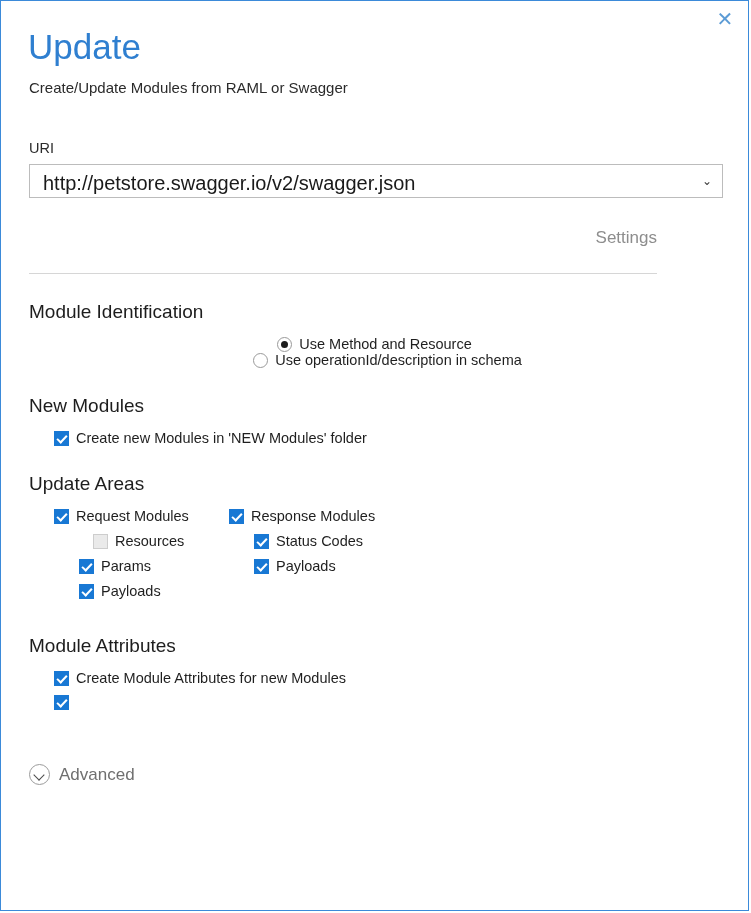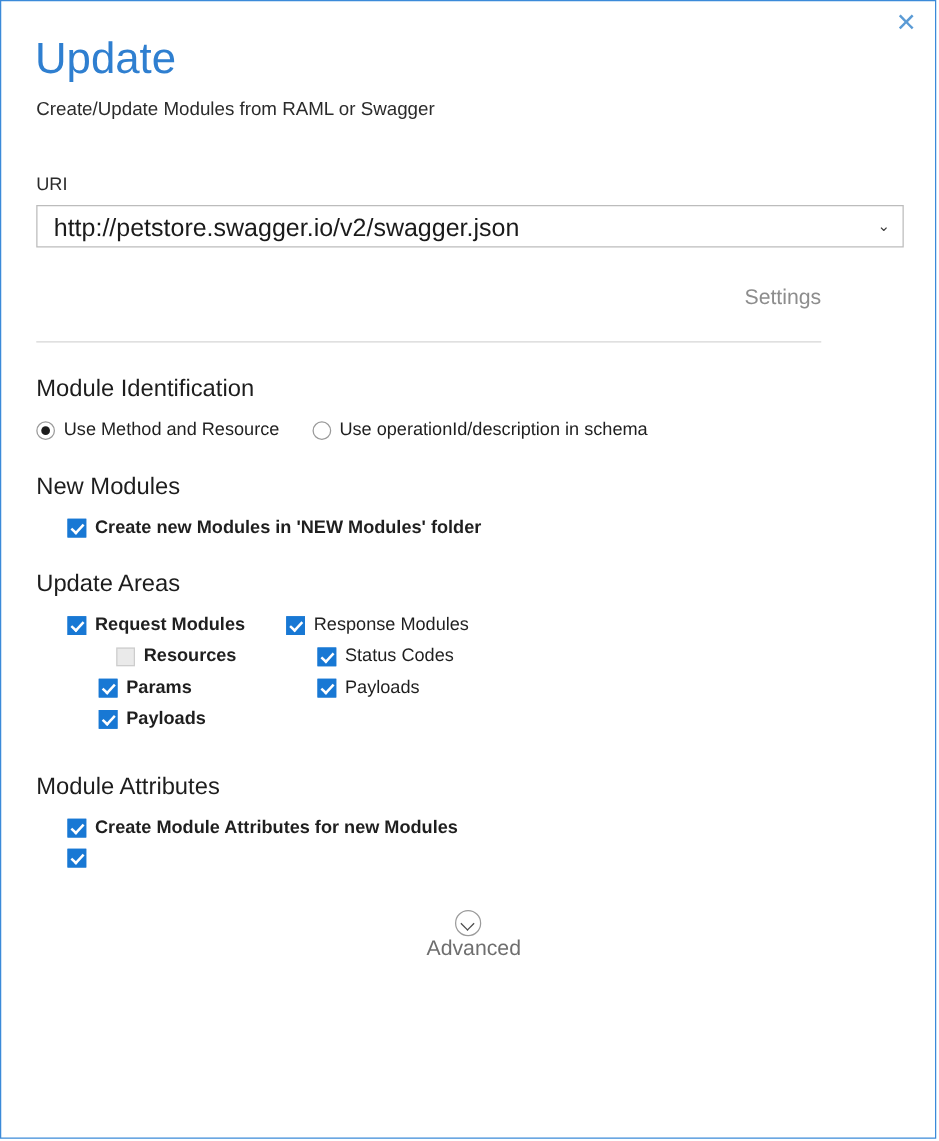--- a/index.html
+++ b/index.html
@@ -152,33 +152,32 @@
     width: 4px;
     height: 8px;
     border: solid #ffffff;
     border-width: 0 2px 2px 0;
     transform: rotate(43deg);
   }
   .cb.disabled {
     background: #eaeaea;
     border-color: #cdcdcd;
   }
-  .radio-row { display: flex; align-items: center; gap: 0; }
+  .radio-row { display: flex; align-items: center; gap: 0; flex-direction: column; }
   .radio-row .opt2 { margin-left: 26px; display: flex; align-items: center; }
   .cols {
     display: flex;
   }
   .col-left { width: 200px; }
   .col-right { width: 300px; }
-  .indent { margin-left: 25px; font-weight: bold; }
+  .indent { margin-left: 25px; }
   .advanced {
     display: flex;
     align-items: center;
-    margin-top: 34px;
-    flex-direction: column;
+    margin-top: 54px;
   }
   .adv-circle {
     width: 21px;
     height: 21px;
     border-radius: 50%;
     border: 1px solid #9b9b9b;
     box-sizing: border-box;
     position: relative;
     flex: none;
   }

